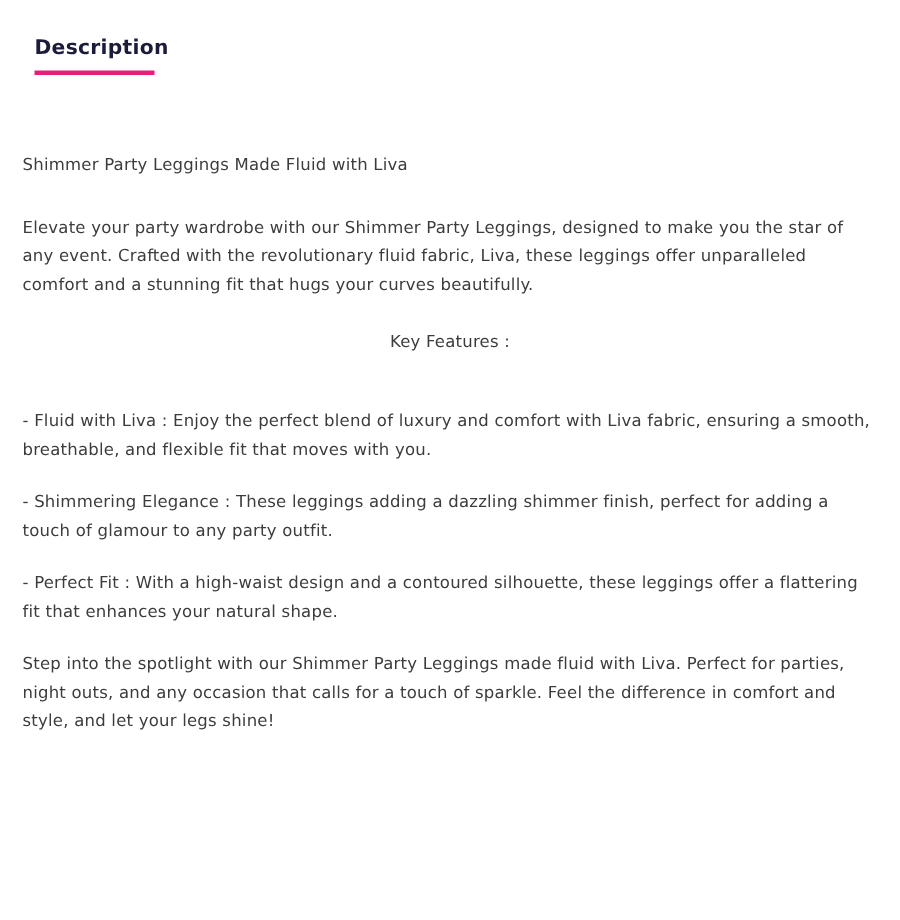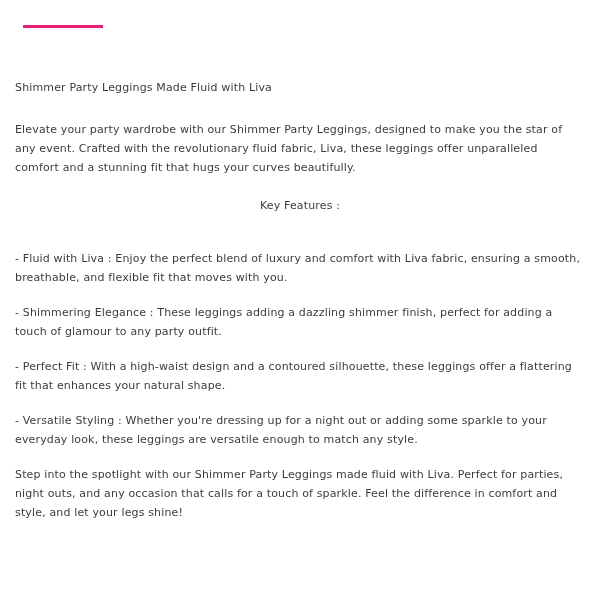--- a/index.html
+++ b/index.html
@@ -55,31 +55,31 @@
   }
   .feature {
     margin-bottom: 16px;
   }
 </style>
 </head>
 <body>
 
 <div class="page">
 
+  <div class="section-title">Description</div>
   <div class="title-underline"></div>
 
   <div class="body-copy">
 
     <p class="para heading-line">Shimmer Party Leggings Made Fluid with Liva</p>
 
     <p class="para gap-xl">Elevate your party wardrobe with our Shimmer Party Leggings, designed to make you the star of any event. Crafted with the revolutionary fluid fabric, Liva, these leggings offer unparalleled comfort and a stunning fit that hugs your curves beautifully.</p>
 
     <p class="para gap-lg">Key Features :</p>
 
     <p class="para feature">- Fluid with Liva : Enjoy the perfect blend of luxury and comfort with Liva fabric, ensuring a smooth, breathable, and flexible fit that moves with you.</p>
     <p class="para feature">- Shimmering Elegance : These leggings adding a dazzling shimmer finish, perfect for adding a touch of glamour to any party outfit.</p>
     <p class="para feature">- Perfect Fit : With a high-waist design and a contoured silhouette, these leggings offer a flattering fit that enhances your natural shape.</p>
-    <p class="para feature">- Versatile Styling : Whether you're dressing up for a night out or adding some sparkle to your everyday look, these leggings are versatile enough to match any style.</p>
 
     <p class="para">Step into the spotlight with our Shimmer Party Leggings made fluid with Liva. Perfect for parties, night outs, and any occasion that calls for a touch of sparkle. Feel the difference in comfort and style, and let your legs shine!</p>
 
   </div>
 </div>
 
 </body></html>

